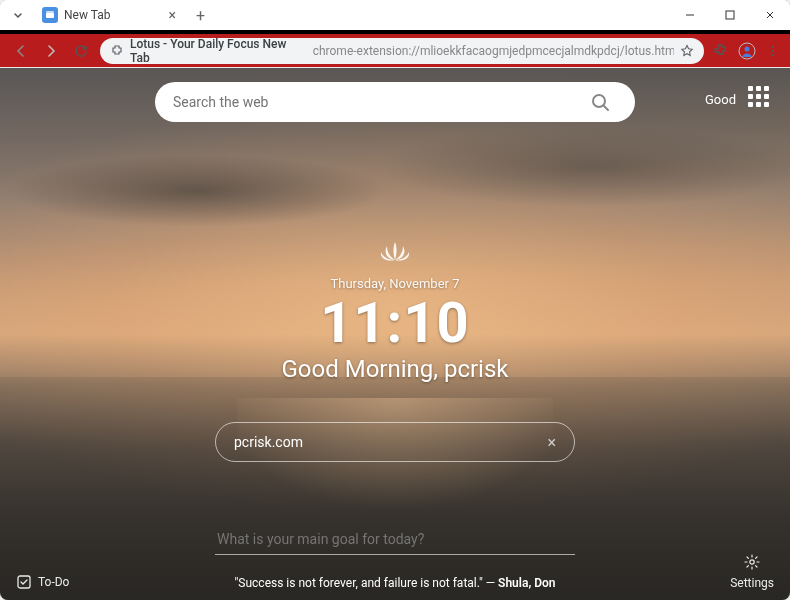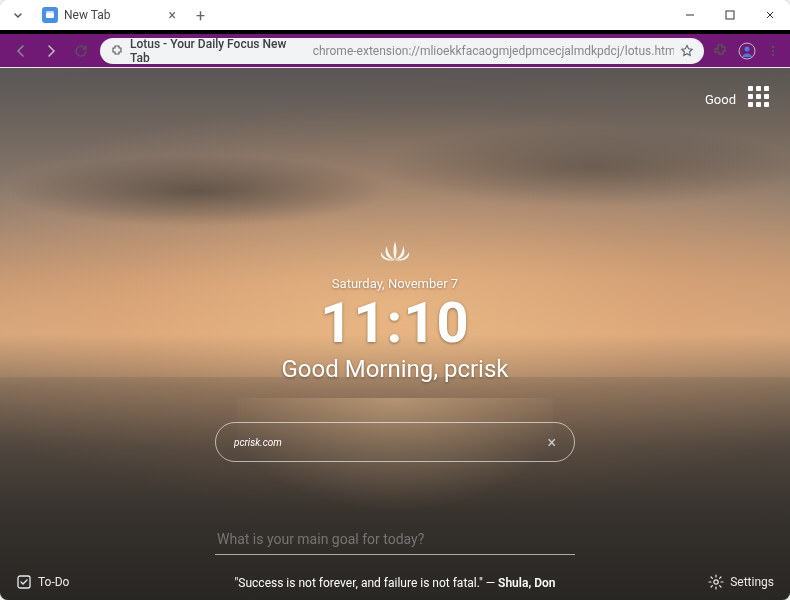--- a/index.html
+++ b/index.html
@@ -9,21 +9,21 @@
 
 .titlebar { height: 34px; background: #fff; display: flex; align-items: center; padding: 0 0 0 8px; border-bottom: 4px solid #000000; }
 .tab-dropdown { width: 20px; height: 20px; display:flex; align-items:center; justify-content:center; margin-right: 6px; }
 .tab { display: flex; align-items: center; gap: 6px; padding: 4px 8px; background: #fff; border-radius: 8px 8px 0 0; font-size: 12px; color: #444; min-width: 150px; }
 .tab-favicon { width: 16px; height: 16px; background: #4a90e2; border-radius: 3px; display:flex; align-items:center; justify-content:center; }
 .tab-close { margin-left: auto; color: #666; font-size: 14px; }
 .newtab-btn { margin-left: 8px; font-size: 16px; color: #666; padding: 4px; }
 .winctrl { margin-left: auto; display: flex; gap: 0; }
 .winctrl div { width: 40px; height: 34px; display:flex; align-items:center; justify-content:center; color: #555; }
 
-.addrbar { height: 34px; background: #701a75; display: flex; align-items: center; gap: 8px; padding: 0 10px; border-bottom: 1px solid #e8e8e8; }
+.addrbar { height: 34px; background: #b91c1c; display: flex; align-items: center; gap: 8px; padding: 0 10px; border-bottom: 1px solid #e8e8e8; }
 .nav-icon { color: #888; display:flex; align-items:center; justify-content:center; width:22px; height:22px; }
 .nav-icon.active { color: #555; }
 .url-field { flex: 1; display: flex; align-items: center; gap: 6px; height: 26px; background: #f1f3f4; border-radius: 14px; padding: 0 10px; font-size: 12px; color: #5f6368; }
 .url-title { color: #3c4043; font-weight: 500; }
 .url-rest { color: #888; overflow: hidden; white-space: nowrap; }
 .toolbar-right { display:flex; gap:10px; align-items:center; color:#555; }
 
 .content { flex: 1; position: relative; background: linear-gradient(180deg, #5a5248 0%, #7a6a5a 12%, #9c8470 25%, #c89b75 40%, #d4a67c 50%, #8a7460 60%, #5a4f45 72%, #3a3530 85%, #2a2824 100%); overflow: hidden; }
 .sky-gradient { position:absolute; inset:0; background: radial-gradient(ellipse 120% 70% at 50% 45%, rgba(255,200,140,0.5) 0%, rgba(255,180,120,0.2) 30%, transparent 55%), linear-gradient(175deg, rgba(90,95,110,0.4) 0%, transparent 40%); }
 .clouds { position:absolute; top:5%; left:0; right:0; height:45%; background: radial-gradient(ellipse 40% 25% at 25% 40%, rgba(60,55,50,0.6), transparent 60%), radial-gradient(ellipse 45% 28% at 75% 30%, rgba(70,65,60,0.5), transparent 60%); }
@@ -38,31 +38,31 @@
 .apps-grid { position:absolute; right: 18px; top: 18px; width: 24px; height: 24px; display:grid; grid-template-columns: repeat(3, 5px); grid-template-rows: repeat(3, 5px); gap: 3px; }
 .apps-grid span { background: #fff; border-radius: 1px; }
 
 .center-block { position: absolute; top: 170px; left: 0; right: 0; display: flex; flex-direction: column; align-items: center; color: #fff; text-shadow: 0 1px 3px rgba(0,0,0,0.4); }
 .lotus-logo { margin-bottom: 10px; opacity: 0.95; }
 .date-line { font-size: 13px; opacity: 0.9; margin-bottom: 4px; }
 .time-big { font-size: 56px; font-weight: 700; line-height: 1; letter-spacing: 1px; }
 .greeting { font-size: 24px; font-weight: 400; margin-top: 4px; }
 
 .site-pill { position:absolute; top: 354px; left: 50%; transform: translateX(-50%); width: 360px; height: 40px; border: 1px solid rgba(255,255,255,0.6); border-radius: 22px; display: flex; align-items: center; padding: 0 18px; }
-.site-pill input { flex:1; border:none; outline:none; background:transparent; color:#fff; font-size:10px;font-style:italic; }
+.site-pill input { flex:1; border:none; outline:none; background:transparent; color:#fff; font-size:14px; }
 .site-pill .clear { color: rgba(255,255,255,0.7); font-size: 16px; }
 
 .goal-line { position:absolute; top: 414px; left: 50%; transform: translateX(-50%); width: 360px; border-bottom: 1px solid rgba(255,255,255,0.6); padding: 6px 2px; margin-top: 41px; }
 .goal-line input { border:none; outline:none; background:transparent; color:#fff; font-size:14px; width:100%; }
 
 .bottom-bar { position:absolute; bottom: 10px; left: 0; right: 0; display:flex; align-items:flex-end; padding: 0 16px; color: #fff; font-size: 12px; }
 .todo { display:flex; align-items:center; gap:6px; opacity:0.9; }
 .quote { position:absolute; left:0; right:0; text-align:center; }
 .quote .author { font-weight: 600; }
-.settings { margin-left:auto; display:flex; align-items:center; gap:6px; opacity:0.9; }
+.settings { margin-left:auto; display:flex; align-items:center; gap:6px; opacity:0.9;flex-direction:column; }
 
 svg { display:block; }
 </style>
 </head>
 <body>
 
 <div class="window">
 
   <div class="titlebar">
     <div class="tab-dropdown">
@@ -152,40 +152,51 @@
         </span>
     </div>
   </div>
 
   <div class="content">
     <div class="sky-gradient"></div>
     <div class="clouds"></div>
     <div class="water"></div>
     <div class="reflection"></div>
 
+    <div class="top-row">
+      <div class="search-pill">
+        <input type="text" placeholder="Search the web" style="">
+        <span class="search-ico">
+          <svg width="22" height="22" viewBox="0 0 22 22">
+              <circle cx="10" cy="10" r="6" fill="none" stroke="#888" stroke-width="2"></circle>
+              <line x1="15" y1="15" x2="19" y2="19" stroke="#888" stroke-width="2" stroke-linecap="round"></line>
+            </svg>
+        </span>
+      </div>
+    </div>
     <a class="gmail-link">Good</a>
     <div class="apps-grid">
       <span></span>
         <span></span>
         <span></span>
         <span></span>
         <span></span>
         <span></span>
         <span></span>
         <span></span>
         <span></span>
     </div>
 
     <div class="center-block">
       <div class="lotus-logo">
         <svg width="40" height="28" viewBox="0 0 40 28">
             <path d="M20 4c-2 5-2 12 0 18 2-6 2-13 0-18zM12 8c0 6 3 11 8 14-7-1-12-6-8-14zM28 8c0 6-3 11-8 14 7-1 12-6 8-14zM6 14c2 5 7 8 14 8-9 2-15-2-14-8zM34 14c-2 5-7 8-14 8 9 2 15-2 14-8z" fill="#fff" opacity="0.95"></path>
           </svg>
       </div>
-      <div class="date-line">Saturday, November 7</div>
+      <div class="date-line">Thursday, November 7</div>
       <div class="time-big">11:10</div>
       <div class="greeting">Good Morning, pcrisk</div>
     </div>
 
     <div class="site-pill">
       <input type="text" value="pcrisk.com" style="">
       <span class="clear">×</span>
     </div>
 
     <div class="goal-line">

